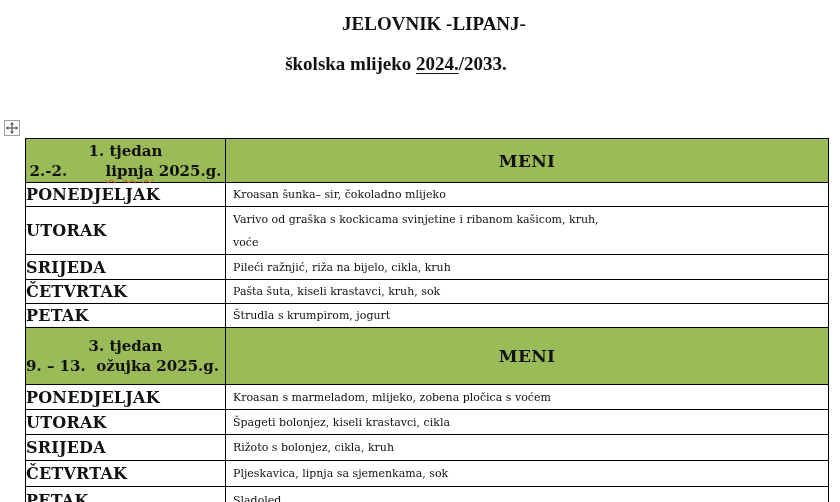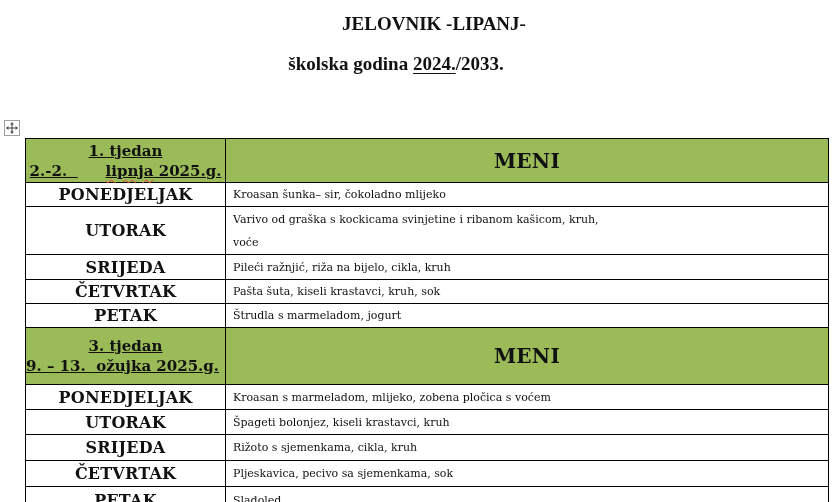--- a/index.html
+++ b/index.html
@@ -61,58 +61,56 @@
     width: 803px;
     border-collapse: collapse;
     table-layout: fixed;
   }
   table.menu-table td {
     border: 1.5px solid #000000;
     vertical-align: middle;
     white-space: pre-wrap;
   }
   td.day-cell {
-    text-align: center;
     font-weight: bold;
     font-size: 16px;
     letter-spacing: 0.2px;
   }
   td.menu-cell {
     font-size: 11px;
     line-height: 23px;
     padding: 0 6px 0 7px;
   }
   tr.week-header td {
     background: #9BBB59;
     font-weight: bold;
     text-align: center;
   }
   td.week-label-cell {
     font-size: 15px;
     line-height: 20px;
-    text-decoration: underline;
   }
   td.meni-cell {
-    font-size: 20px;
+    font-size: 17px;
     letter-spacing: 0.3px;
   }
   
   tr.h44 { height: 44px; }
   tr.h43 { height: 57px; }
   tr.h24 { height: 24px; }
   tr.h25 { height: 25px; }
   tr.h26 { height: 26px; }
   tr.h28 { height: 28px; }
   tr.h48 { height: 48px; }
 </style>
 </head>
 <body>
 
 <div class="doc-title line1">JELOVNIK -LIPANJ-</div>
-<div class="doc-title line2"><span>školska godina </span><span class="spell-blue">2024.</span><span>/2033.</span></div>
+<div class="doc-title line2"><span>školska mlijeko </span><span class="spell-blue">2024.</span><span>/2033.</span></div>
 
 <div class="move-handle">
   <span>
     <svg width="12" height="12" viewBox="0 0 13 13" aria-hidden="true">
       <path d="M6.5 0 L8.6 2.6 H7.1 V5.9 H10.4 V4.4 L13 6.5 L10.4 8.6 V7.1 H7.1 V10.4 H8.6 L6.5 13 L4.4 10.4 H5.9 V7.1 H2.6 V8.6 L0 6.5 L2.6 4.4 V5.9 H5.9 V2.6 H4.4 Z" fill="#4a4a4a"></path>
     </svg>
   </span>
 </div>
 
 <table class="menu-table">
@@ -139,42 +137,42 @@
     <tr class="h25">
       <td class="day-cell">SRIJEDA</td>
       <td class="menu-cell">Pileći ražnjić, riža na bijelo, cikla, kruh</td>
     </tr>
     <tr class="h24">
       <td class="day-cell">ČETVRTAK</td>
       <td class="menu-cell">Pašta šuta, kiseli krastavci, kruh, sok</td>
     </tr>
     <tr class="h24">
       <td class="day-cell">PETAK</td>
-      <td class="menu-cell">Štrudla s marmeladom, jogurt</td>
+      <td class="menu-cell">Štrudla s krumpirom, jogurt</td>
     </tr>
 
     <tr class="week-header h43">
       <td class="week-label-cell"><div>3. tjedan</div><div><span>9. – 13.  ožujka 2025.g.</span><span class="spell-red"></span><span></span></div></td>
       <td class="meni-cell">MENI</td>
     </tr>
 
     <tr class="h25">
       <td class="day-cell">PONEDJELJAK</td>
       <td class="menu-cell">Kroasan s marmeladom, mlijeko, zobena pločica s voćem</td>
     </tr>
     <tr class="h25">
       <td class="day-cell">UTORAK</td>
-      <td class="menu-cell">Špageti bolonjez, kiseli krastavci, kruh</td>
+      <td class="menu-cell">Špageti bolonjez, kiseli krastavci, cikla</td>
     </tr>
     <tr class="h26">
       <td class="day-cell">SRIJEDA</td>
-      <td class="menu-cell">Rižoto s sjemenkama, cikla, kruh</td>
+      <td class="menu-cell">Rižoto s bolonjez, cikla, kruh</td>
     </tr>
     <tr class="h26">
       <td class="day-cell">ČETVRTAK</td>
-      <td class="menu-cell">Pljeskavica, pecivo sa sjemenkama, sok</td>
+      <td class="menu-cell">Pljeskavica, lipnja sa sjemenkama, sok</td>
     </tr>
     <tr class="h28">
       <td class="day-cell">PETAK</td>
       <td class="menu-cell">Sladoled</td>
     </tr>
   </tbody>
 </table>
 
 </body></html>

